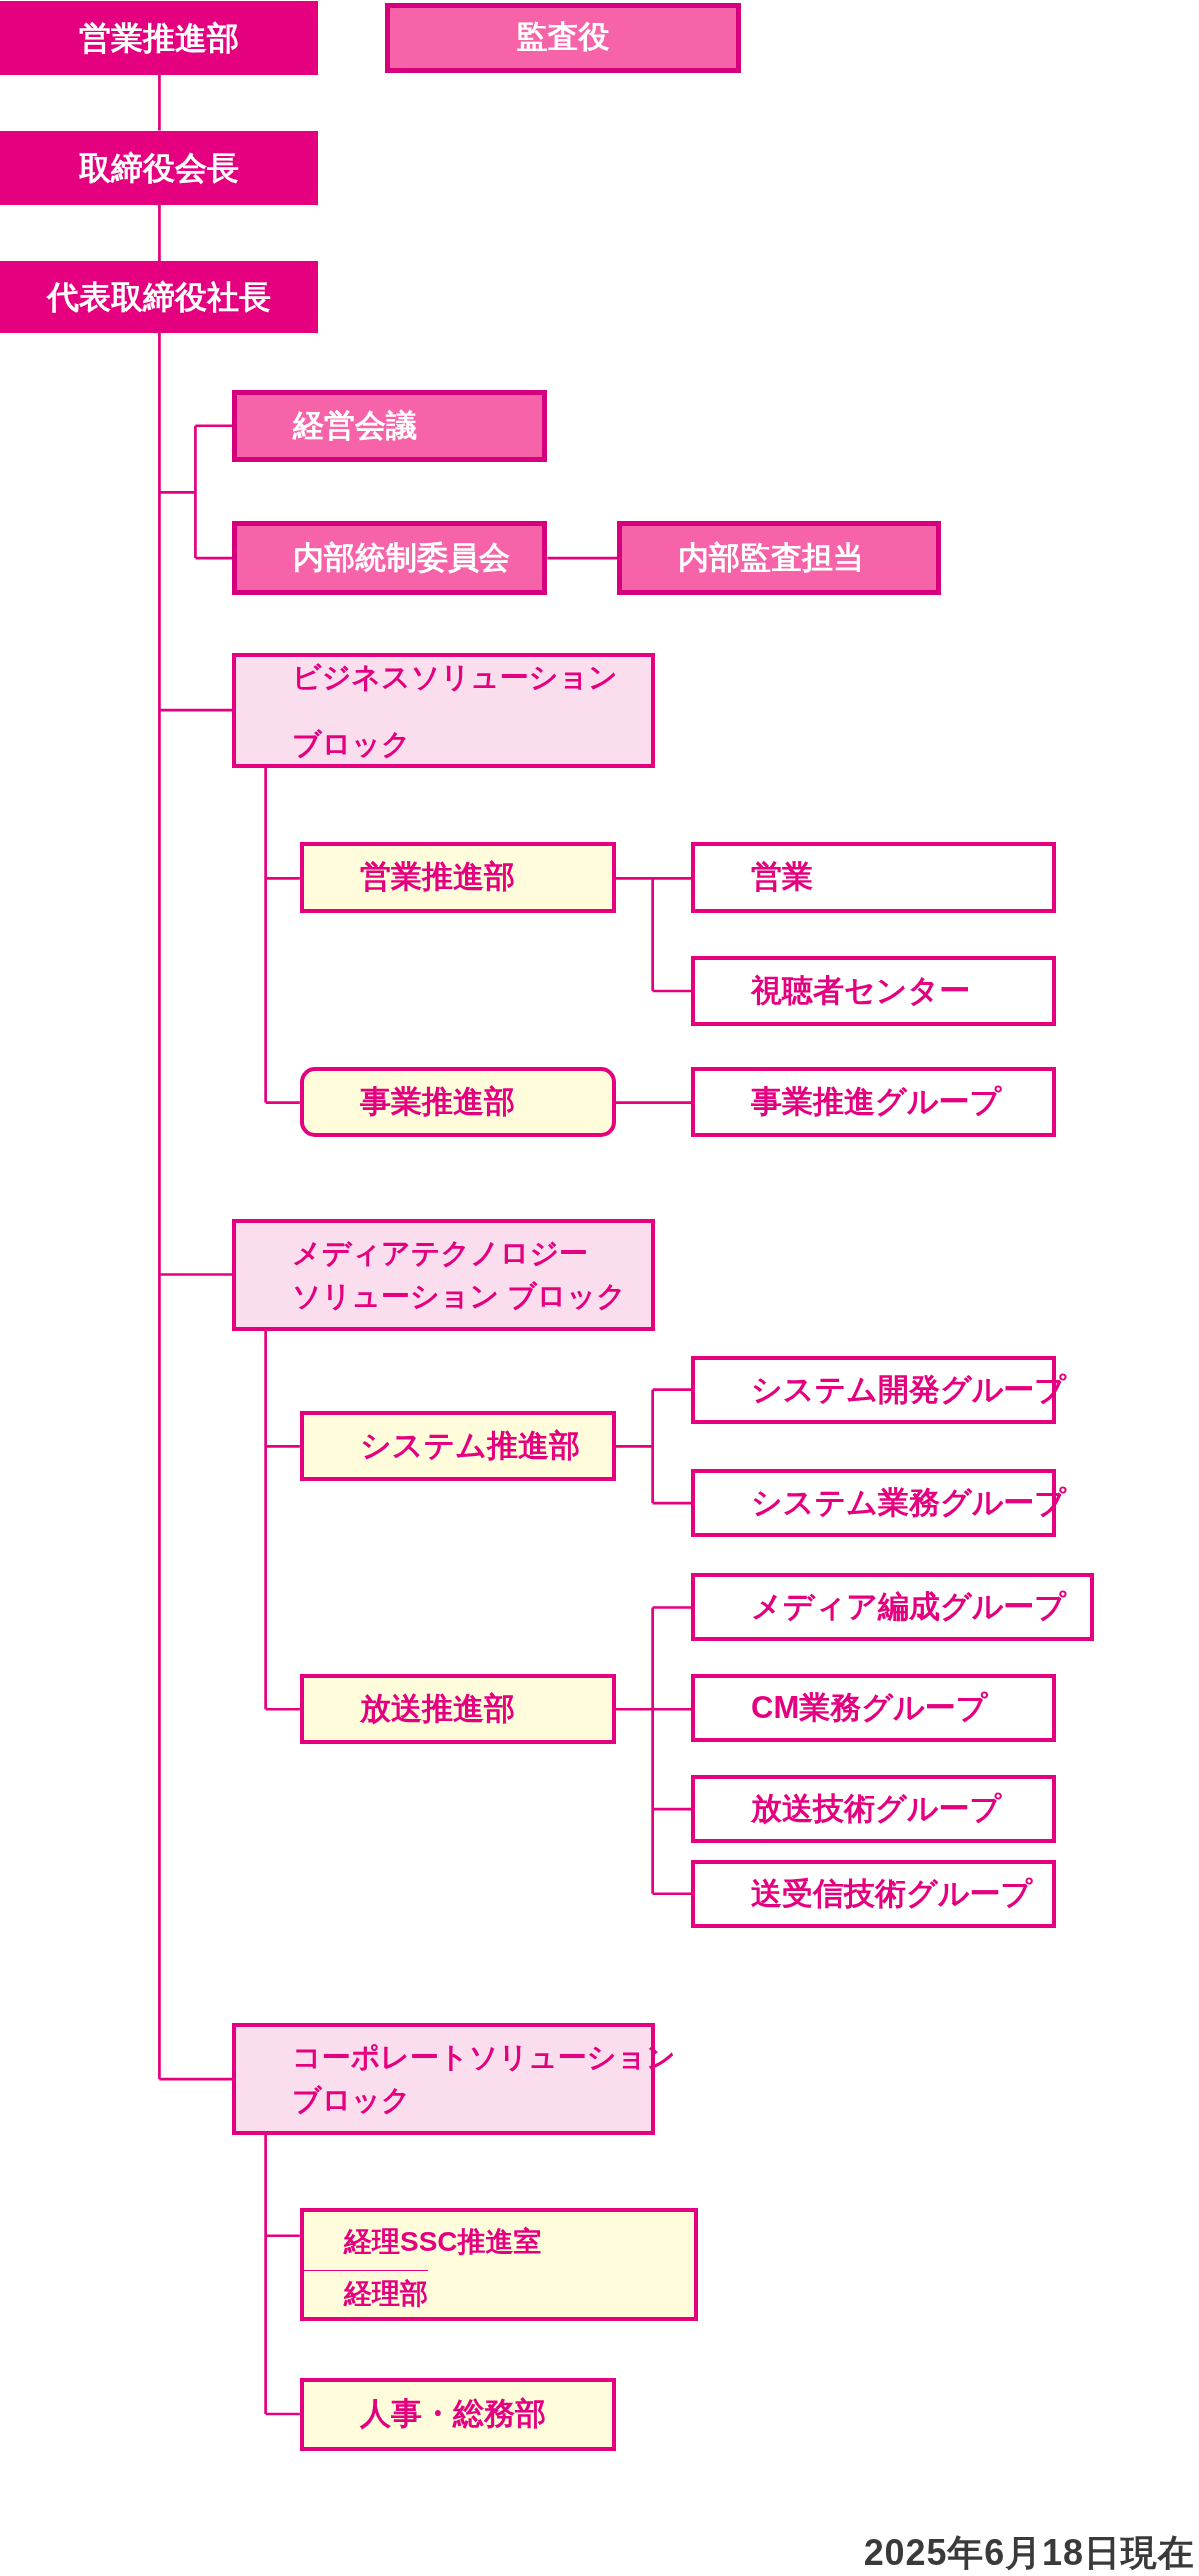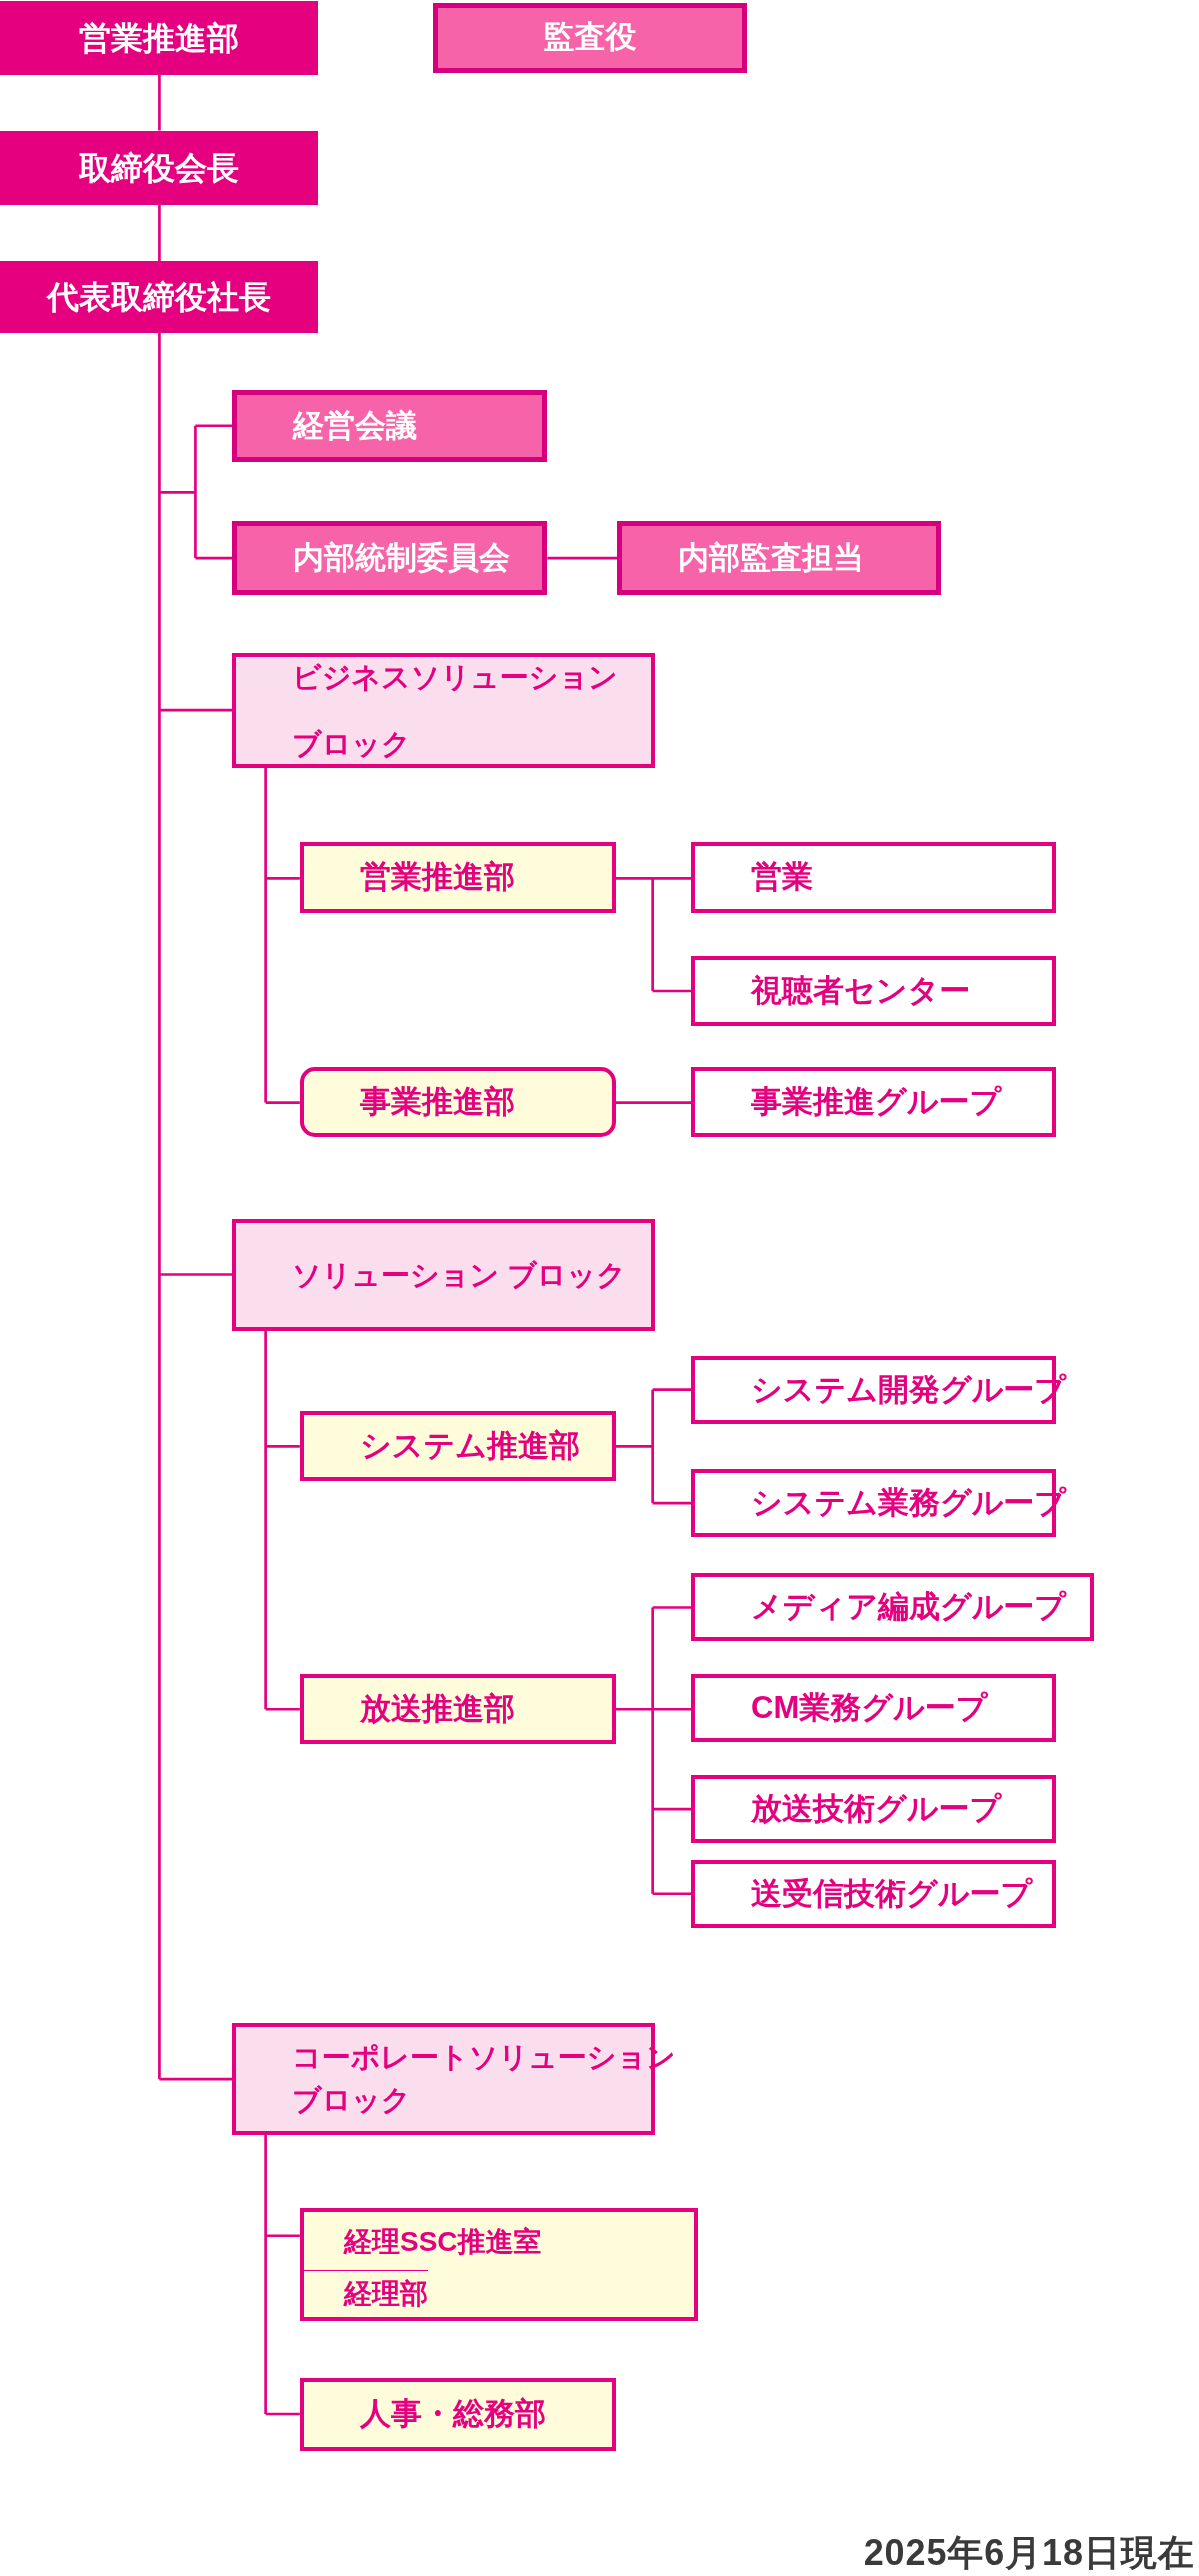--- a/index.html
+++ b/index.html
@@ -84,21 +84,21 @@
       <polyline points="725,2010 768,2010"></polyline>
       <polyline points="725,2104 768,2104"></polyline>
       <polyline points="295,2372 295,2682"></polyline>
       <polyline points="295,2484 333,2484"></polyline>
       <polyline points="295,2682 333,2682"></polyline>
     </svg>
   <div id="nodes">
       <div class="node solid align-center" style="left: 0px; top: 0.9px; width: 318px; height: 74px;">
         <span>営業推進部</span>
       </div>
-      <div class="node pink align-center" style="left: 385px; top: 2.7px; width: 314px; height: 70px; margin-left: 48px;">
+      <div class="node pink align-center" style="left: 385px; top: 2.7px; width: 356px; height: 70px;">
         <span>監査役</span>
       </div>
       <div class="node solid align-center" style="left: 0px; top: 131px; width: 318px; height: 74px;">
         <span>取締役会長</span>
       </div>
       <div class="node solid align-center" style="left: 0px; top: 261px; width: 318px; height: 72px;">
         <span>代表取締役社長</span>
       </div>
       <div class="node pink align-left" style="left: 232px; top: 390px; width: 315px; height: 72px;">
         <span>経営会議</span>
@@ -122,20 +122,21 @@
       <div class="node group align-left" style="left: 691px; top: 956px; width: 365px; height: 70px;">
         <span>視聴者センター</span>
       </div>
       <div class="node dept align-left" style="left: 300px; top: 1067px; width: 316px; height: 70px; border-radius: 15px;">
         <span>事業推進部</span>
       </div>
       <div class="node group align-left" style="left: 691px; top: 1067px; width: 365px; height: 70px;">
         <span>事業推進グループ</span>
       </div>
       <div class="node block align-left" style="left: 232px; top: 1219px; width: 423px; height: 112px;">
+        <span>メディアテクノロジー</span>
         <span>ソリューション ブロック</span>
       </div>
       <div class="node dept align-left" style="left: 300px; top: 1411px; width: 316px; height: 70px;">
         <span>システム推進部</span>
       </div>
       <div class="node group align-left" style="left: 691px; top: 1356px; width: 365px; height: 68px;">
         <span>システム開発グループ</span>
       </div>
       <div class="node group align-left" style="left: 691px; top: 1469px; width: 365px; height: 68px;">
         <span>システム業務グループ</span>

